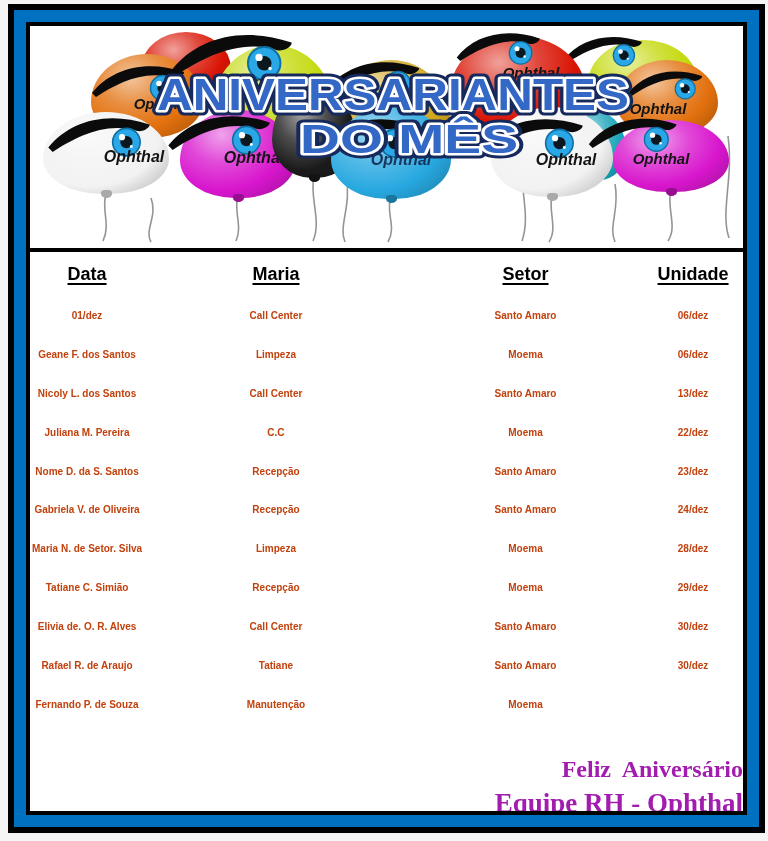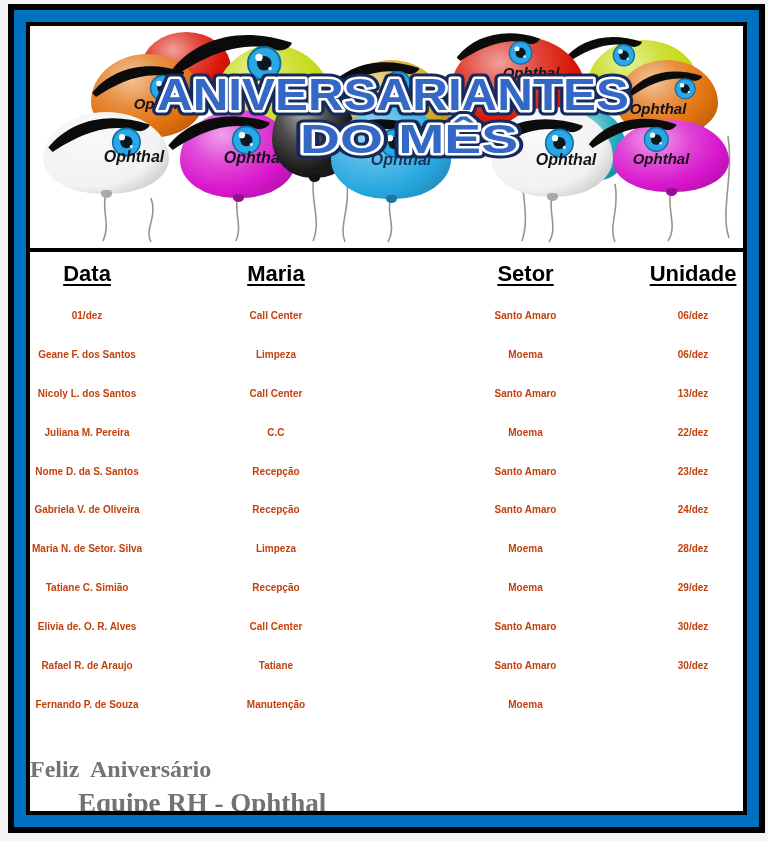--- a/index.html
+++ b/index.html
@@ -20,26 +20,26 @@
           font-family:"Liberation Sans",sans-serif;white-space:nowrap;}
   .title-svg{position:absolute;left:0;top:0;width:100%;height:100%;pointer-events:none;}
   .t-back{fill:#16295c;stroke:#16295c;stroke-width:11;stroke-linejoin:round;}
   .t-front{fill:#3468c6;stroke:#ffffff;stroke-width:5;paint-order:stroke;stroke-linejoin:round;}
 
   .separator{height:4px;background:#000;}
 
   
   .btable{display:grid;grid-template-columns:16% 37% 33% 14%;
           grid-template-rows:44px;grid-auto-rows:38.9px;}
-  .th{align-self:center;justify-self:center;font-weight:bold;font-size:22px;color:#000;
+  .th{align-self:center;justify-self:center;font-weight:bold;font-size:18px;color:#000;
       text-decoration:underline;text-decoration-thickness:2px;text-underline-offset:3px;}
   .td{align-self:center;justify-self:center;font-weight:bold;font-size:10px;color:#c2410c;white-space:nowrap;}
 
   
-  .footer{text-align:left;font-family:"Liberation Serif",serif;color:#737373;}
+  .footer{text-align:right;font-family:"Liberation Serif",serif;color:#a21caf;}
   .f1{margin-top:30px;font-size:24px;font-weight:bold;white-space:pre;line-height:30px;}
   .f2{margin-top:2px;font-size:27px;font-weight:bold;line-height:34px;margin-left:48px;}
 </style>
 </head>
 <body>
 
 <div class="page">
   <div class="frame-outer">
     <div class="frame-blue">
       <div class="frame-inner">

